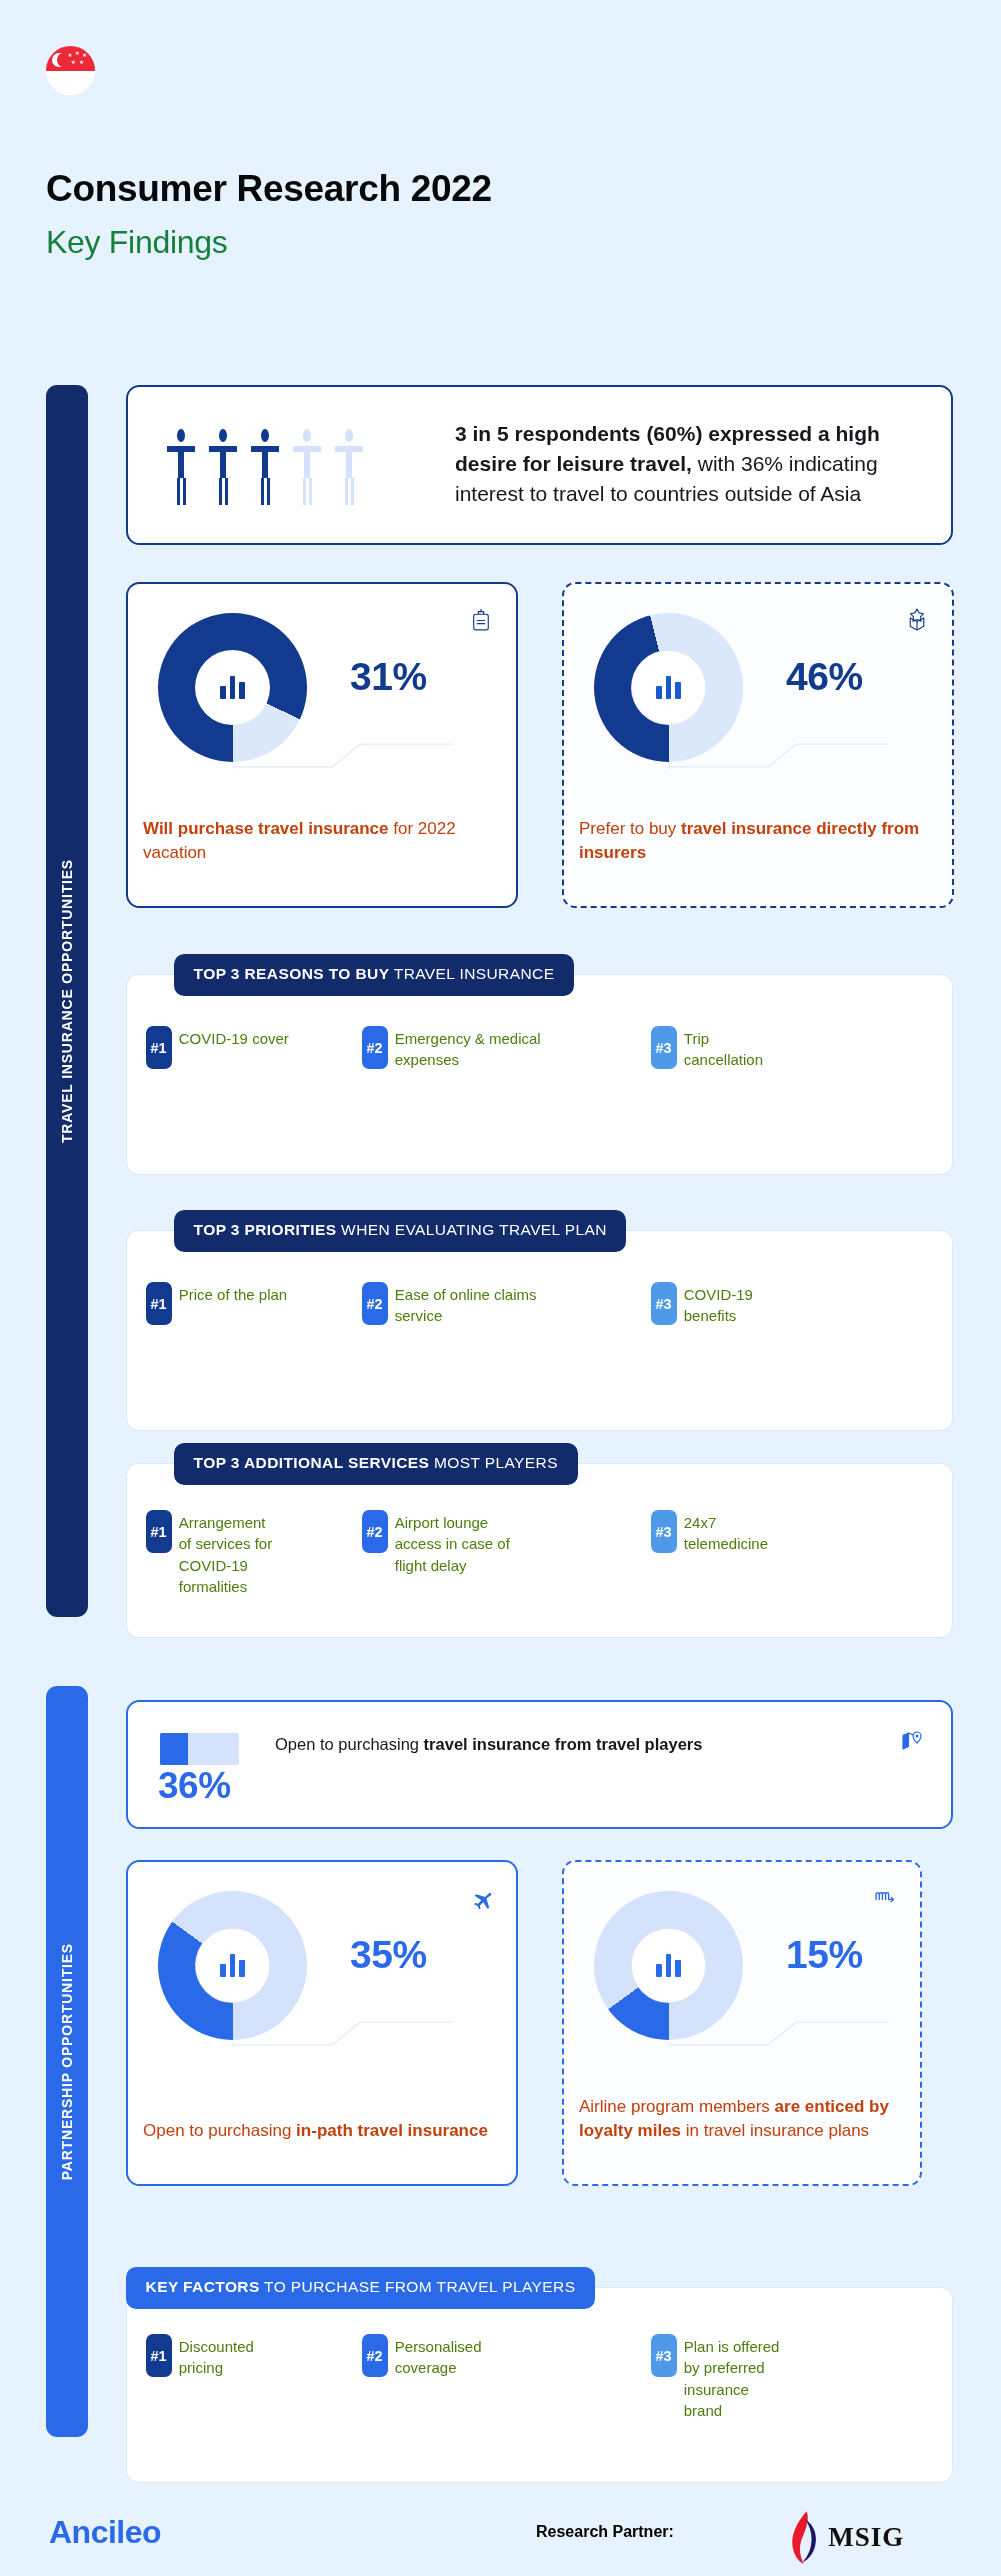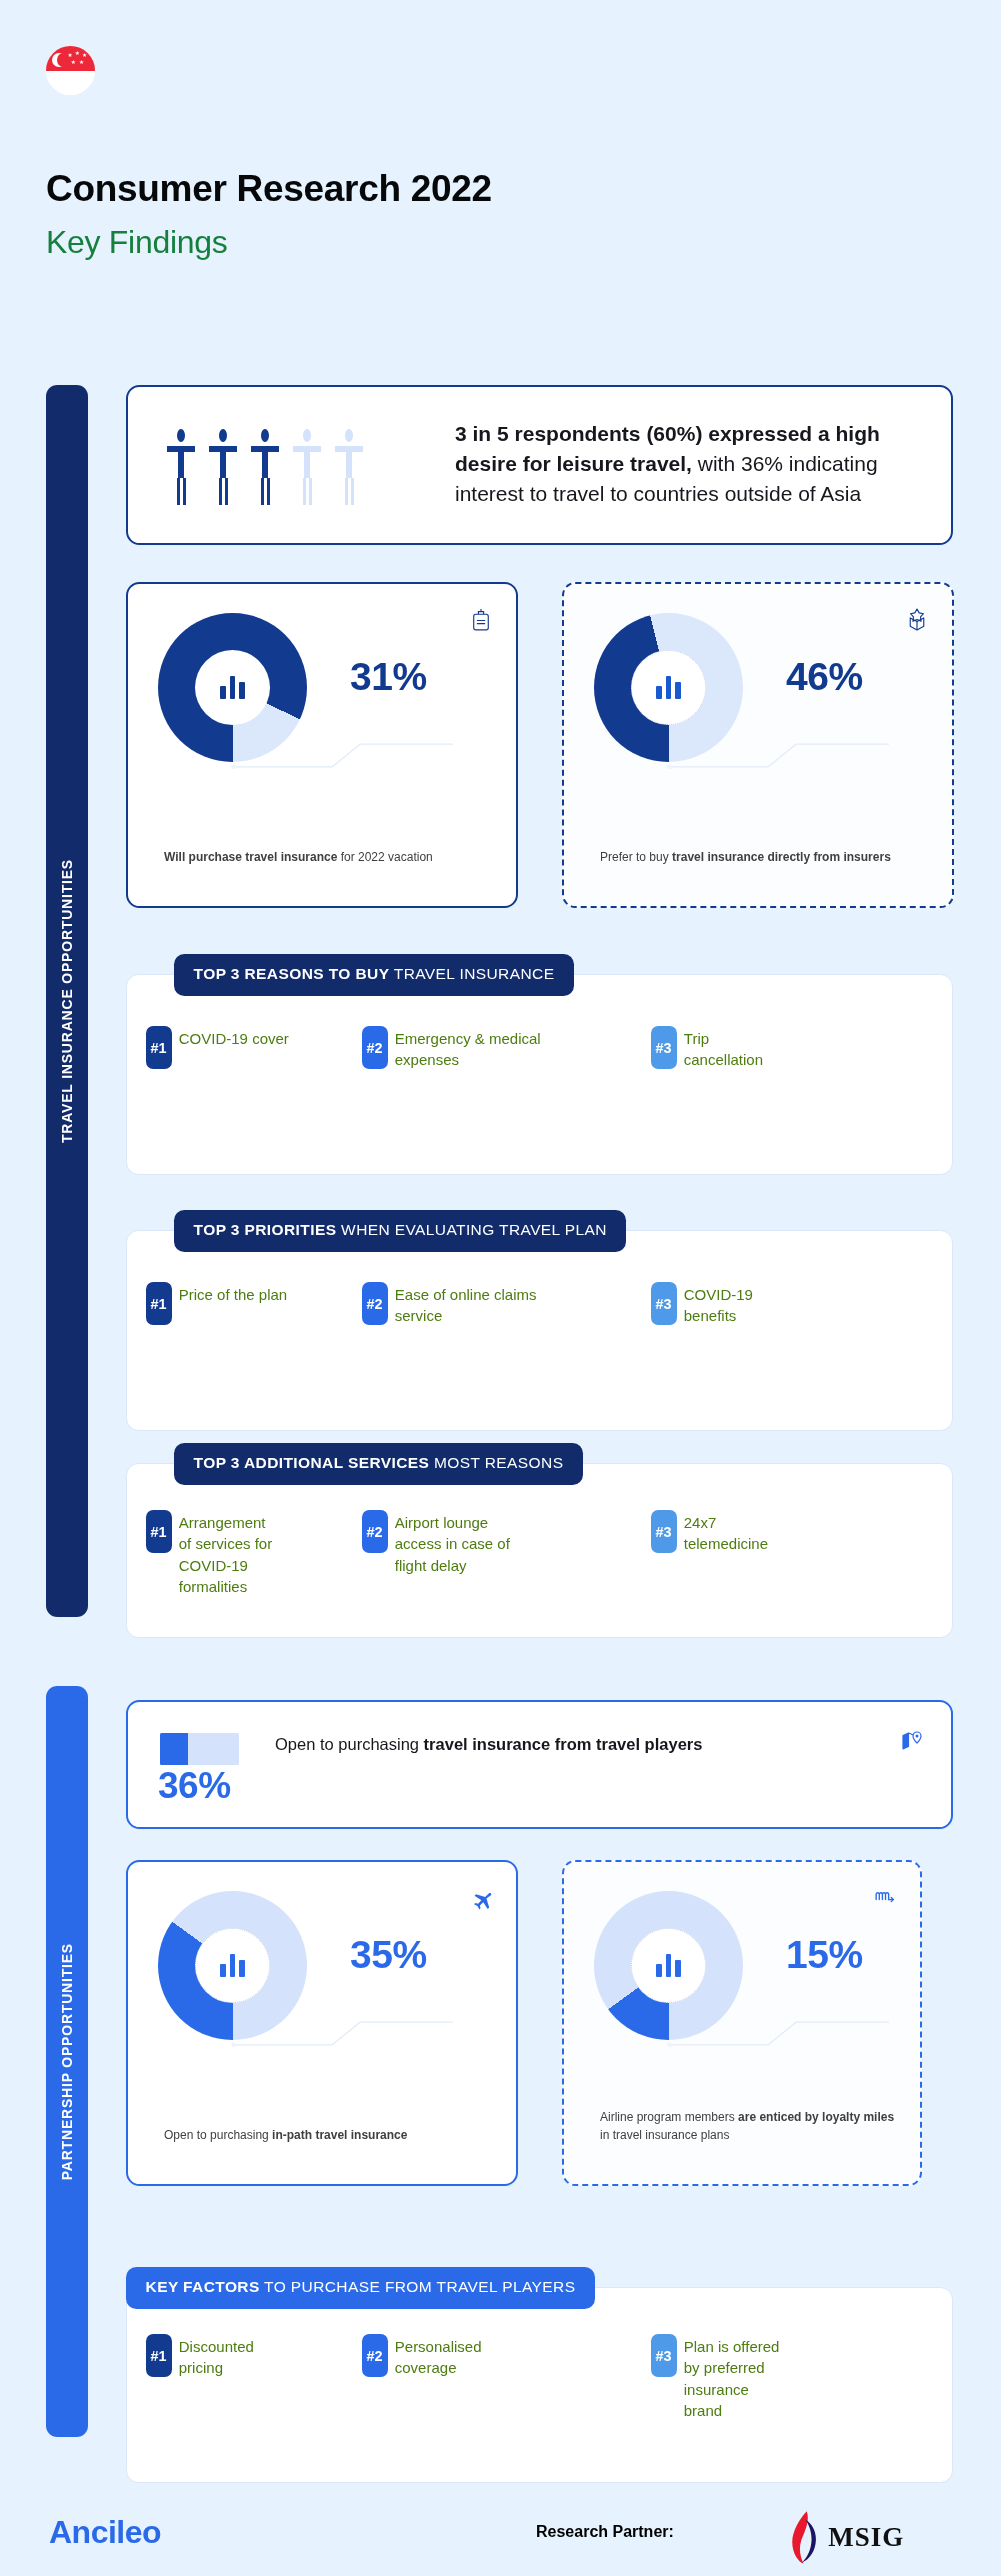--- a/index.html
+++ b/index.html
@@ -107,22 +107,22 @@
 
   .pct {
     position:absolute; font-size: 39px; font-weight: 700; letter-spacing:-0.5px;
     top: 71px; left: 222px;
   }
   .leader {
     position:absolute; left: 103px; top: 155px; width: 222px; height: 32px;
     pointer-events:none;
   }
   .card-caption {
-    position:absolute; left: 36px; right: 24px; bottom: 40px;
-    font-size: 12px; line-height: 1.45; color:#404040;
+    position:absolute; left: 15px; right: 24px; bottom: 40px;
+    font-size: 17px; line-height: 1.45; color:#c2410c;
   }
   .card-caption b { font-weight: 800; }
   .corner-icon { position:absolute; right: 21.6px; top: 23px; width: 26px; height: 26px; }
 
   
   .section-block { position: absolute; left: 126px; width: 827px; }
   .sec-body {
     position:absolute; left: 0; top: 19.6px; width: 100%; border-radius: 12.4px;
     background:#fff; border: 1px solid #dbe7f8;
   }
@@ -338,21 +338,21 @@
     <div class="rank-item" style="width:216px;">
       <div class="rank-badge b3">#3</div>
       <div class="rank-text" style="max-width:118px;">COVID-19 benefits</div>
     </div>
   </div>
 </div>
 
 <div class="section-block" id="sec-services" style="top:1443px;">
   <div class="sec-body" style="height:175px;"></div>
   <div class="sec-header navy">
-    <span class="strong">TOP 3 ADDITIONAL SERVICES</span><span class="light"> MOST REASONS</span>
+    <span class="strong">TOP 3 ADDITIONAL SERVICES</span><span class="light"> MOST PLAYERS</span>
   </div>
   <div class="rank-row" style="top:67px;">
     <div class="rank-item" style="width:216px;">
       <div class="rank-badge b1">#1</div>
       <div class="rank-text" style="max-width:95px;">Arrangement of services for COVID-19 formalities</div>
     </div>
     <div class="rank-item" style="width:289px;">
       <div class="rank-badge b2">#2</div>
       <div class="rank-text" style="max-width:142px;">Airport lounge access in case of flight delay</div>
     </div>

